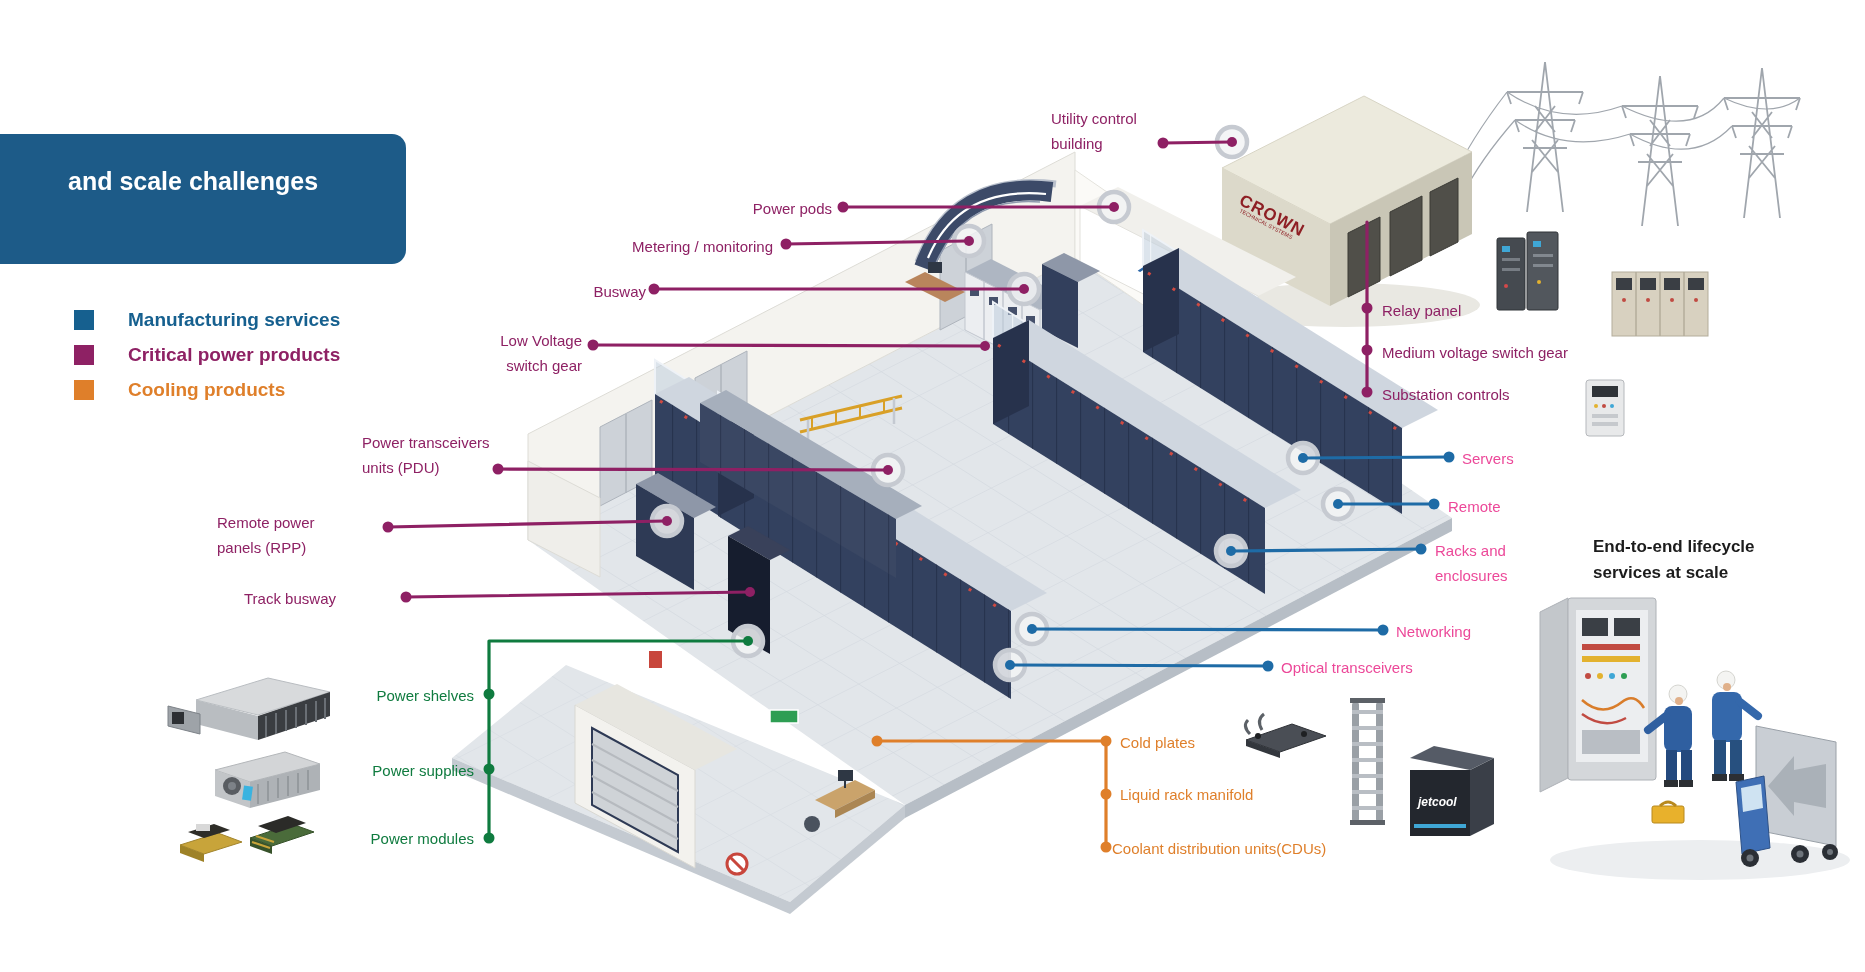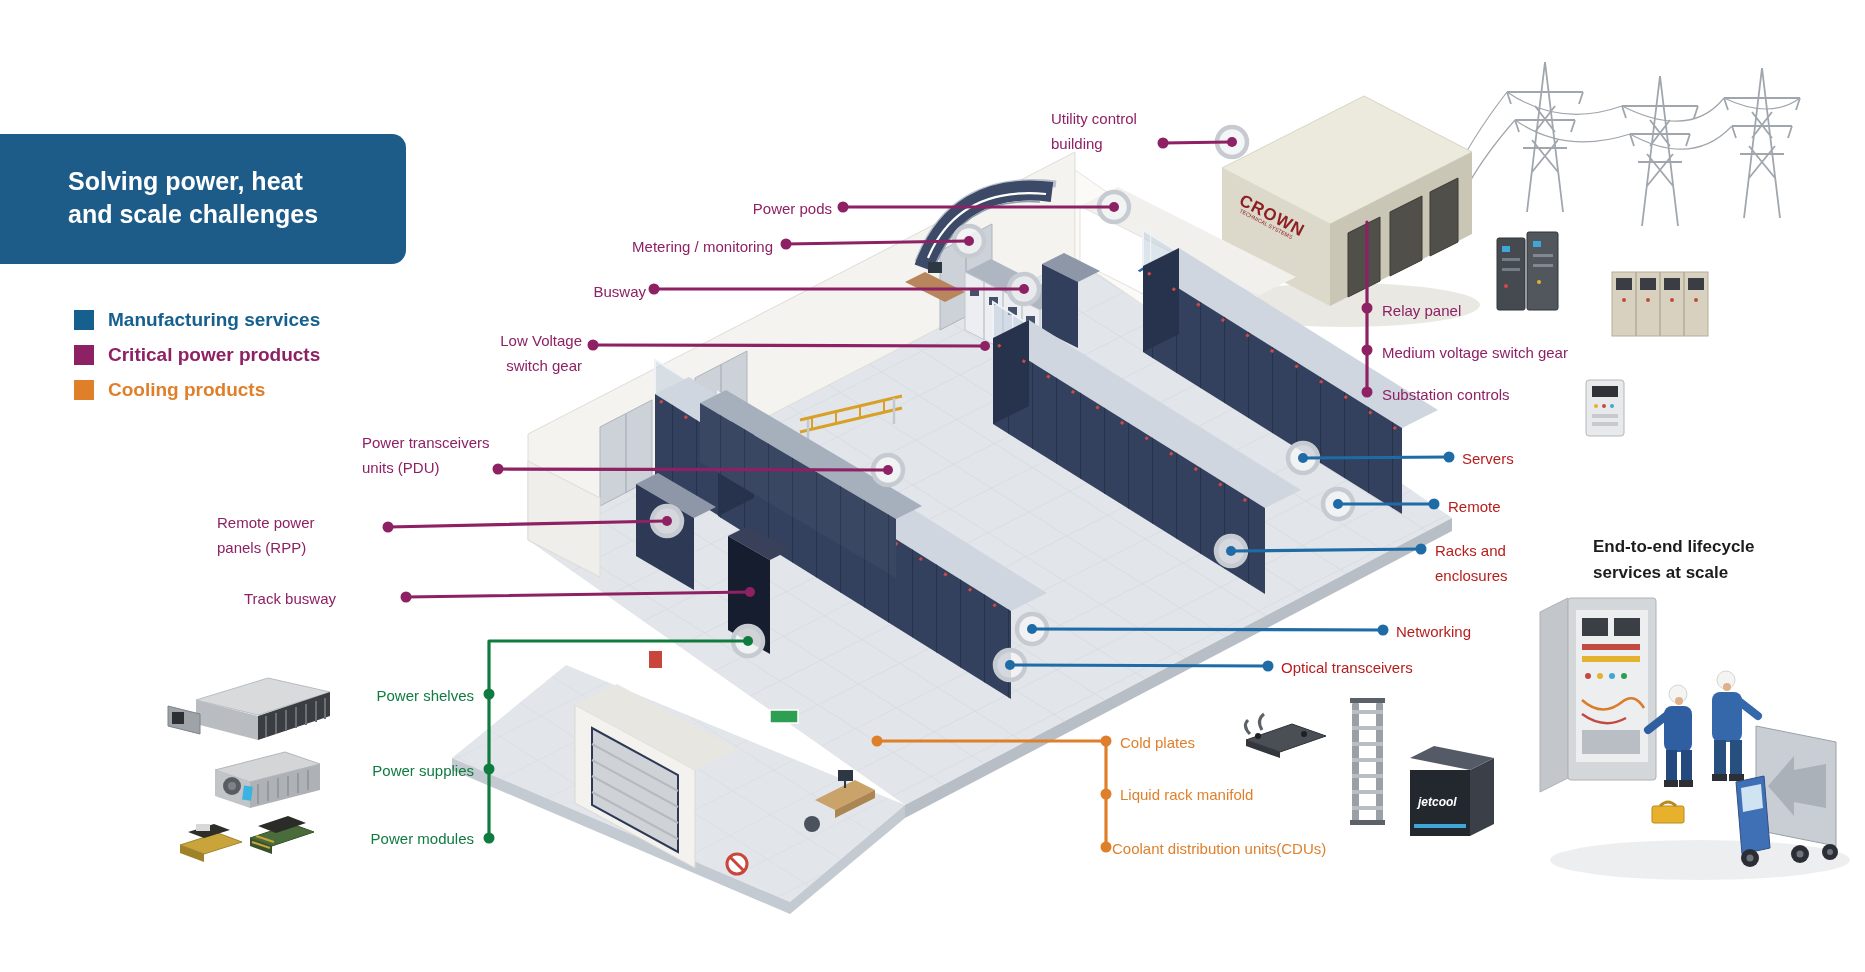--- a/index.html
+++ b/index.html
@@ -8,30 +8,30 @@
     font-family:"Liberation Sans",sans-serif;overflow:hidden;
   }
   #scene{position:absolute;left:0;top:0;width:1865px;height:972px;}
   .title-box{
     position:absolute;left:0;top:134px;width:406px;height:130px;
     background:#1d5b88;border-radius:0 14px 14px 0;color:#ffffff;
     font-weight:bold;font-size:25px;line-height:33px;
     padding:31px 0 0 68px;box-sizing:border-box;
   }
   .legend{position:absolute;left:74px;top:302px;}
-  .legend-row{display:flex;align-items:center;height:35px;}
+  .legend-row{display:flex;align-items:center;height:35px;gap:20px;}
   .legend-swatch{width:20px;height:20px;margin-right:14px;flex:0 0 auto;}
   .legend-label{font-weight:bold;font-size:19px;white-space:nowrap;}
   .sw-blue{background:#16608f}.sw-purple{background:#8e2164}
   .sw-green{background:#0f7b3f}.sw-orange{background:#df7f2a}
   .tx-blue{color:#16608f}.tx-purple{color:#8e2164}
   .tx-green{color:#0f7b3f}.tx-orange{color:#df7f2a}
   .lbl{position:absolute;font-size:15px;line-height:25px;white-space:nowrap;}
   .lbl.right{text-align:right;}
-  .purple{color:#8e2164}.blue{color:#b91c1c}.green{color:#0f7b3f}.orange{color:#df7f2a}
+  .purple{color:#8e2164}.blue{color:#ec4899}.green{color:#0f7b3f}.orange{color:#df7f2a}
   .note{
     position:absolute;left:1593px;top:534px;color:#1c1c1c;
     font-weight:bold;font-size:17px;line-height:26px;white-space:nowrap;
   }
 </style>
 </head>
 <body>
 
 <svg id="scene" viewBox="0 0 1865 972">
   <defs>
@@ -411,21 +411,20 @@
     <g fill="#df7f2a" stroke="none">
       <circle cx="877" cy="741" r="5.5"></circle>
         <circle cx="1106" cy="741" r="5.5"></circle>
       <circle cx="1106" cy="794" r="5.5"></circle>
         <circle cx="1106" cy="847" r="5.5"></circle>
     </g>
   </g>
 </svg>
 
 <div class="title-box">
-  <div>Solving power, heat</div>
   <div>and scale challenges</div>
 </div>
 
 <div class="legend">
   <div class="legend-row">
     <span class="legend-swatch sw-blue"></span>
     <span class="legend-label tx-blue">Manufacturing services</span>
   </div>
   <div class="legend-row">
     <span class="legend-swatch sw-purple"></span>

